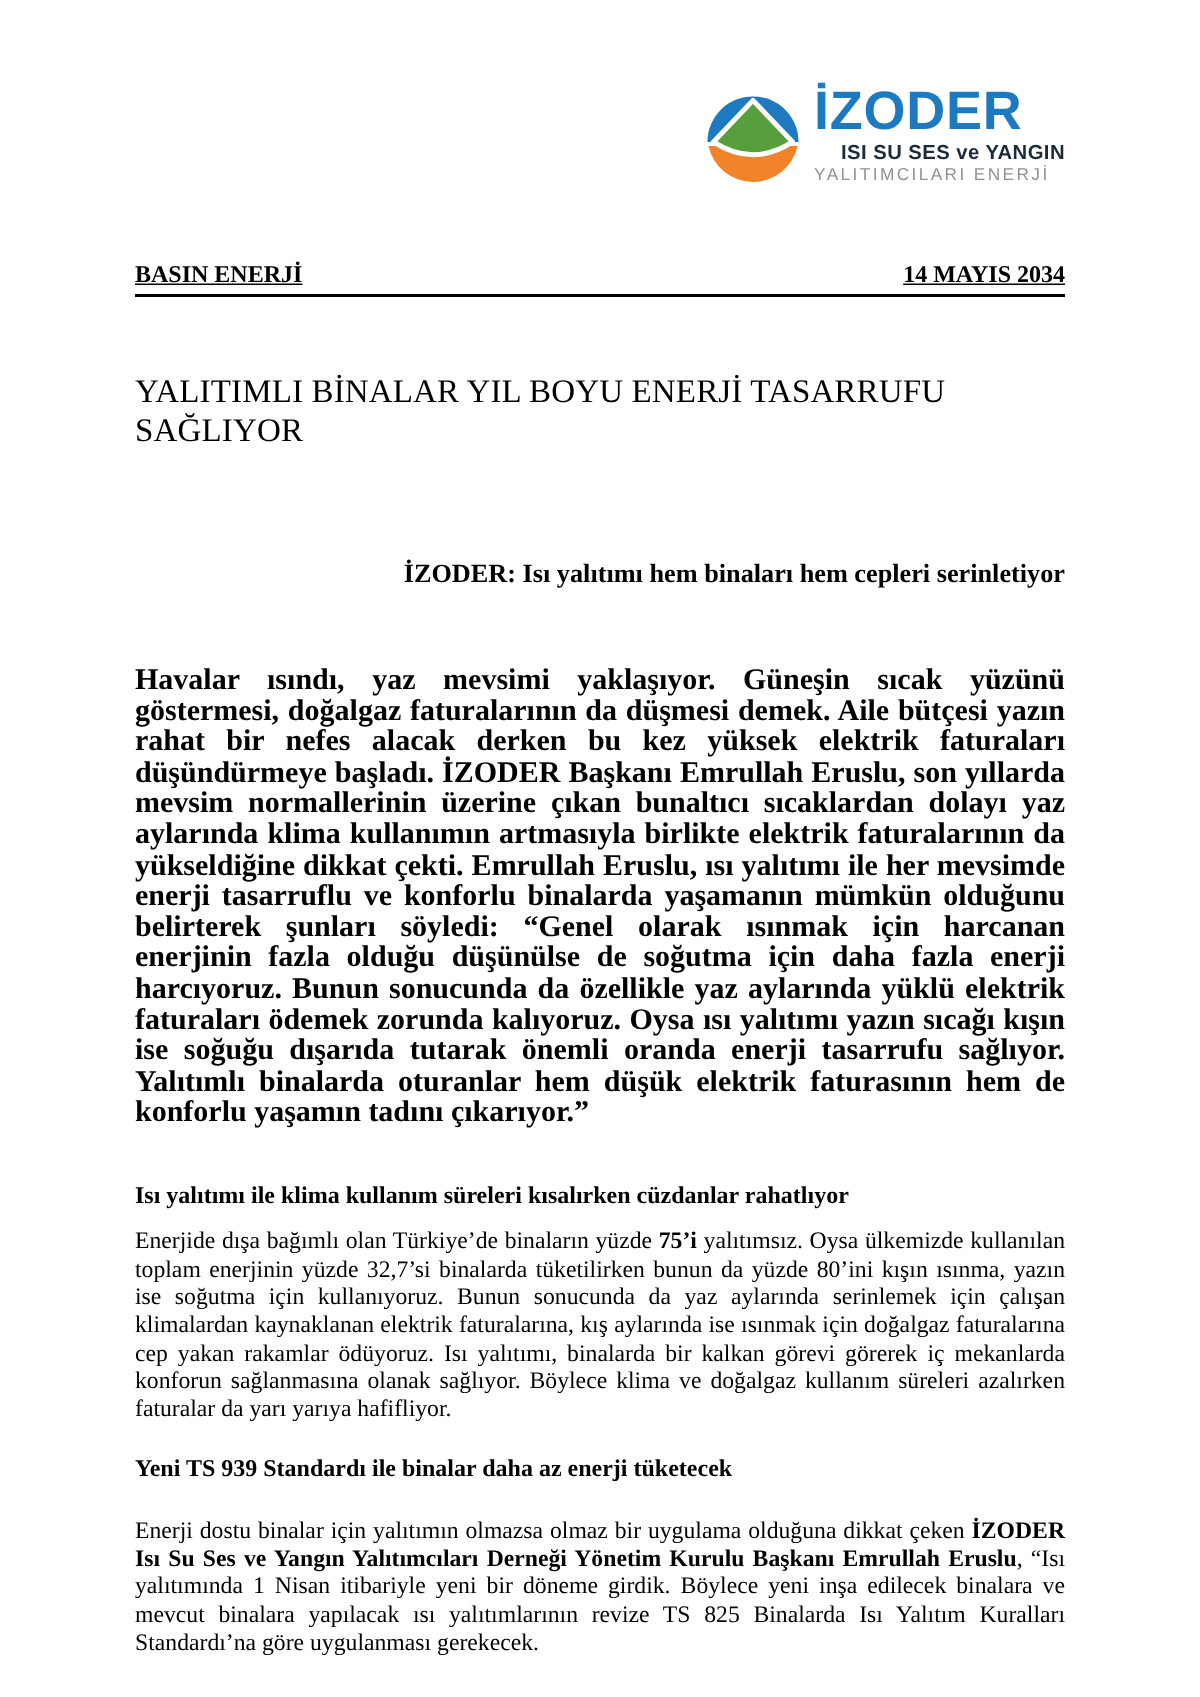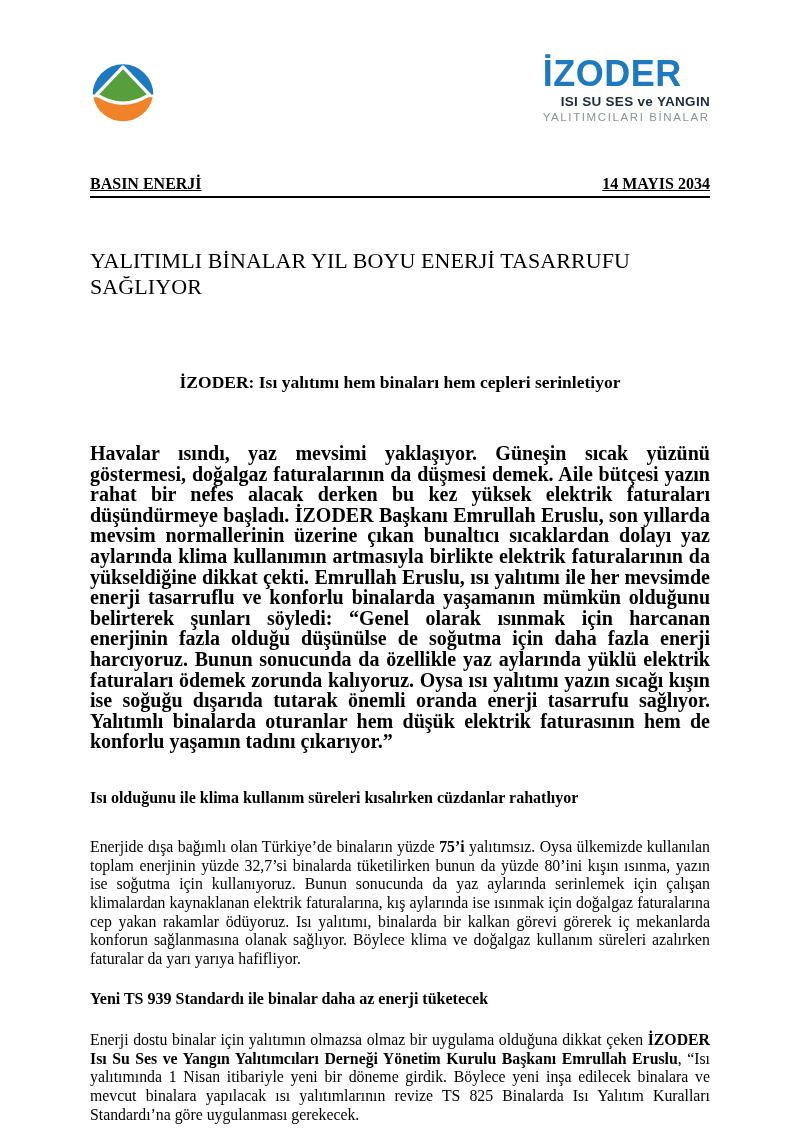--- a/index.html
+++ b/index.html
@@ -1,70 +1,70 @@
 <!DOCTYPE html>
 <html><head>
 <meta charset="utf-8">
 <style>
   html,body{margin:0;padding:0;background:#ffffff;}
   body{width:800px;height:1131px;font-family:"Liberation Serif","DejaVu Serif",serif;color:#000;}
   .page{width:800px;height:1131px;box-sizing:border-box;padding:56px 90px 0 90px;background:#fff;overflow:hidden;}
 
   
-  .logo-row{display:flex;justify-content:space-between;align-items:center;gap:8px;}
+  .logo-row{display:flex;justify-content:flex-end;align-items:center;gap:8px;}
   .logo-text{display:flex;flex-direction:column;line-height:1;}
   .logo-brand{font-family:"Liberation Sans","DejaVu Sans",sans-serif;font-weight:bold;font-size:36px;color:#1d7ac0;letter-spacing:0.5px;line-height:1;}
   .logo-tag1{font-family:"Liberation Sans","DejaVu Sans",sans-serif;font-weight:bold;font-size:13.5px;color:#1c2b3a;margin-top:3px;letter-spacing:0.3px;padding-left:18px;}
   .logo-tag2{font-family:"Liberation Sans","DejaVu Sans",sans-serif;font-size:11.5px;color:#8e9296;margin-top:3px;letter-spacing:1.6px;}
 
   
   .header-row{display:flex;justify-content:space-between;align-items:flex-end;margin-top:52px;border-bottom:2.5px solid #000;padding-bottom:3px;font-weight:bold;font-size:16px;}
   .header-row span{text-decoration:underline;}
 
   .headline{margin-top:50px;font-weight:normal;font-size:22px;letter-spacing:0.1px;}
-  .subheadline{margin-top:72px;font-weight:bold;font-size:17.5px;text-align:center;}
+  .subheadline{margin-top:72px;font-weight:bold;font-size:17.5px;text-align:right;}
 
   .lead{margin-top:50px;font-size:20px;line-height:20.6px;text-align:justify;font-weight:bold;}
   .sec-heading{font-weight:bold;font-size:16px;}
   .sec1-heading{margin-top:37px;}
   .para{font-size:15.8px;line-height:18.7px;text-align:justify;}
-  .sec1-para{margin-top:31px;}
+  .sec1-para{margin-top:12px;}
   .sec2-heading{margin-top:21px;}
   .sec2-para{margin-top:23px;}
 </style>
 </head>
 <body>
 
 <div class="page">
 
   <div class="logo-row">
     <svg width="66" height="66" viewBox="0 0 100 100">
       <path d="M 4,57 A 46,46 0 1 1 96,57 Z" fill="#1d7ac0"></path>
       <path d="M 5,61 A 46,46 0 0 0 95,61 Z" fill="#f0832a"></path>
       <path d="M 50,15 L 90,57 Q 50,83 10,57 Z" stroke="#ffffff" stroke-width="5" stroke-linejoin="round" fill="#579e3c"></path>
     </svg>
     <div class="logo-text">
       <span class="logo-brand">İZODER</span>
       <span class="logo-tag1">ISI SU SES ve YANGIN</span>
-      <span class="logo-tag2">YALITIMCILARI BİNALAR</span>
+      <span class="logo-tag2">YALITIMCILARI ENERJİ</span>
     </div>
   </div>
 
   <div class="header-row">
     <span>BASIN ENERJİ</span>
     <span>14 MAYIS 2034</span>
   </div>
 
   <div class="headline">YALITIMLI BİNALAR YIL BOYU ENERJİ TASARRUFU SAĞLIYOR</div>
 
   <div class="subheadline">İZODER: Isı yalıtımı hem binaları hem cepleri serinletiyor</div>
 
   <p class="lead"><span style="font-weight: bold;">Havalar ısındı, yaz mevsimi yaklaşıyor. Güneşin sıcak yüzünü göstermesi, doğalgaz faturalarının da düşmesi demek. Aile bütçesi yazın rahat bir nefes alacak derken bu kez yüksek elektrik faturaları düşündürmeye başladı. İZODER Başkanı Emrullah Eruslu, son yıllarda mevsim normallerinin üzerine çıkan bunaltıcı sıcaklardan dolayı yaz aylarında klima kullanımın artmasıyla birlikte elektrik faturalarının da yükseldiğine dikkat çekti. Emrullah Eruslu, ısı yalıtımı ile her mevsimde enerji tasarruflu ve konforlu binalarda yaşamanın mümkün olduğunu belirterek şunları söyledi: “Genel olarak ısınmak için harcanan enerjinin fazla olduğu düşünülse de soğutma için daha fazla enerji harcıyoruz. Bunun sonucunda da özellikle yaz aylarında yüklü elektrik faturaları ödemek zorunda kalıyoruz. Oysa ısı yalıtımı yazın sıcağı kışın ise soğuğu dışarıda tutarak önemli oranda enerji tasarrufu sağlıyor. Yalıtımlı binalarda oturanlar hem düşük elektrik faturasının hem de konforlu yaşamın tadını çıkarıyor.”</span></p>
 
-  <div class="sec-heading sec1-heading">Isı olduğunu ile klima kullanım süreleri kısalırken cüzdanlar rahatlıyor</div>
+  <div class="sec-heading sec1-heading">Isı yalıtımı ile klima kullanım süreleri kısalırken cüzdanlar rahatlıyor</div>
 
   <p class="para sec1-para"><span>Enerjide dışa bağımlı olan Türkiye’de binaların yüzde </span><span style="font-weight: bold;">75’i</span><span> yalıtımsız. Oysa ülkemizde kullanılan toplam enerjinin yüzde 32,7’si binalarda tüketilirken bunun da yüzde 80’ini kışın ısınma, yazın ise soğutma için kullanıyoruz. Bunun sonucunda da yaz aylarında serinlemek için çalışan klimalardan kaynaklanan elektrik faturalarına, kış aylarında ise ısınmak için doğalgaz faturalarına cep yakan rakamlar ödüyoruz. Isı yalıtımı, binalarda bir kalkan görevi görerek iç mekanlarda konforun sağlanmasına olanak sağlıyor. Böylece klima ve doğalgaz kullanım süreleri azalırken faturalar da yarı yarıya hafifliyor.</span></p>
 
   <div class="sec-heading sec2-heading">Yeni TS 939 Standardı ile binalar daha az enerji tüketecek</div>
 
   <p class="para sec2-para"><span>Enerji dostu binalar için yalıtımın olmazsa olmaz bir uygulama olduğuna dikkat çeken </span><span style="font-weight: bold;">İZODER Isı Su Ses ve Yangın Yalıtımcıları Derneği Yönetim Kurulu Başkanı Emrullah Eruslu</span><span>, “Isı yalıtımında 1 Nisan itibariyle yeni bir döneme girdik. Böylece yeni inşa edilecek binalara ve mevcut binalara yapılacak ısı yalıtımlarının revize TS 825 Binalarda Isı Yalıtım Kuralları Standardı’na göre uygulanması gerekecek.</span></p>
 
 </div>
 
 </body></html>

